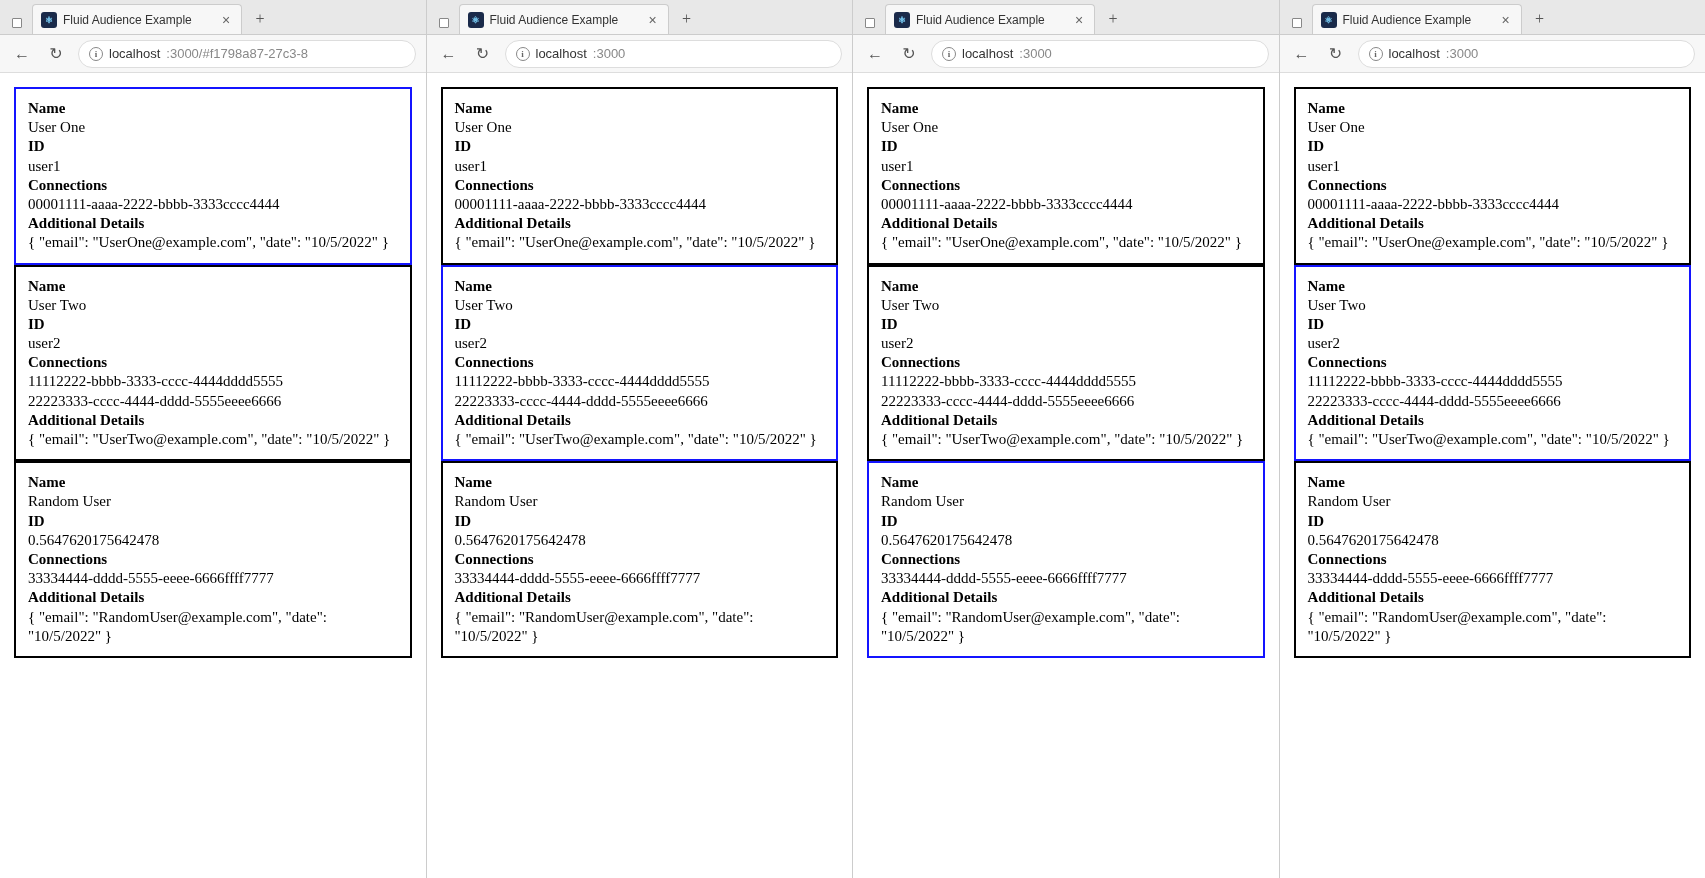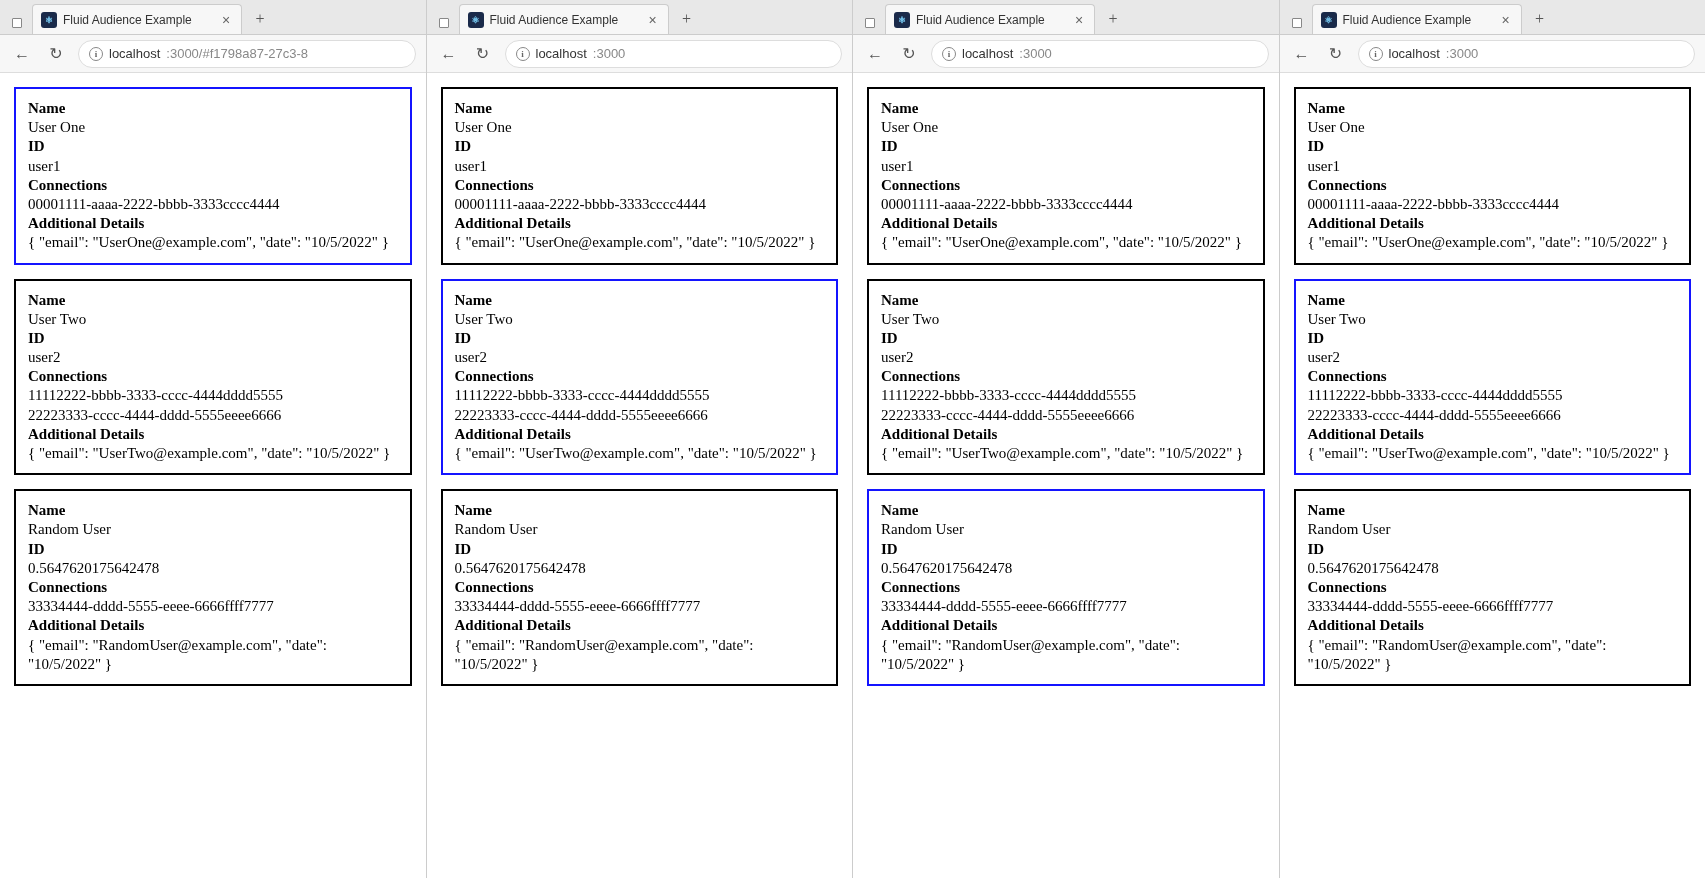--- a/index.html
+++ b/index.html
@@ -142,21 +142,21 @@
 
     
     .content {
       flex: 1;
       padding: 14px;
       overflow: hidden;
     }
     .card {
       border: 2px solid #000;
       padding: 10px 12px;
-      margin-bottom: 14px;
+      margin-bottom: 0;
       line-height: 1.28;
     }
     .card.selected { border-color: #1414ff; }
     .label { font-weight: bold; }
     .val { overflow: hidden; text-overflow: clip; white-space: nowrap; }
     .multiline { white-space: normal; }
   </style>
 </head>
 <body>
 

